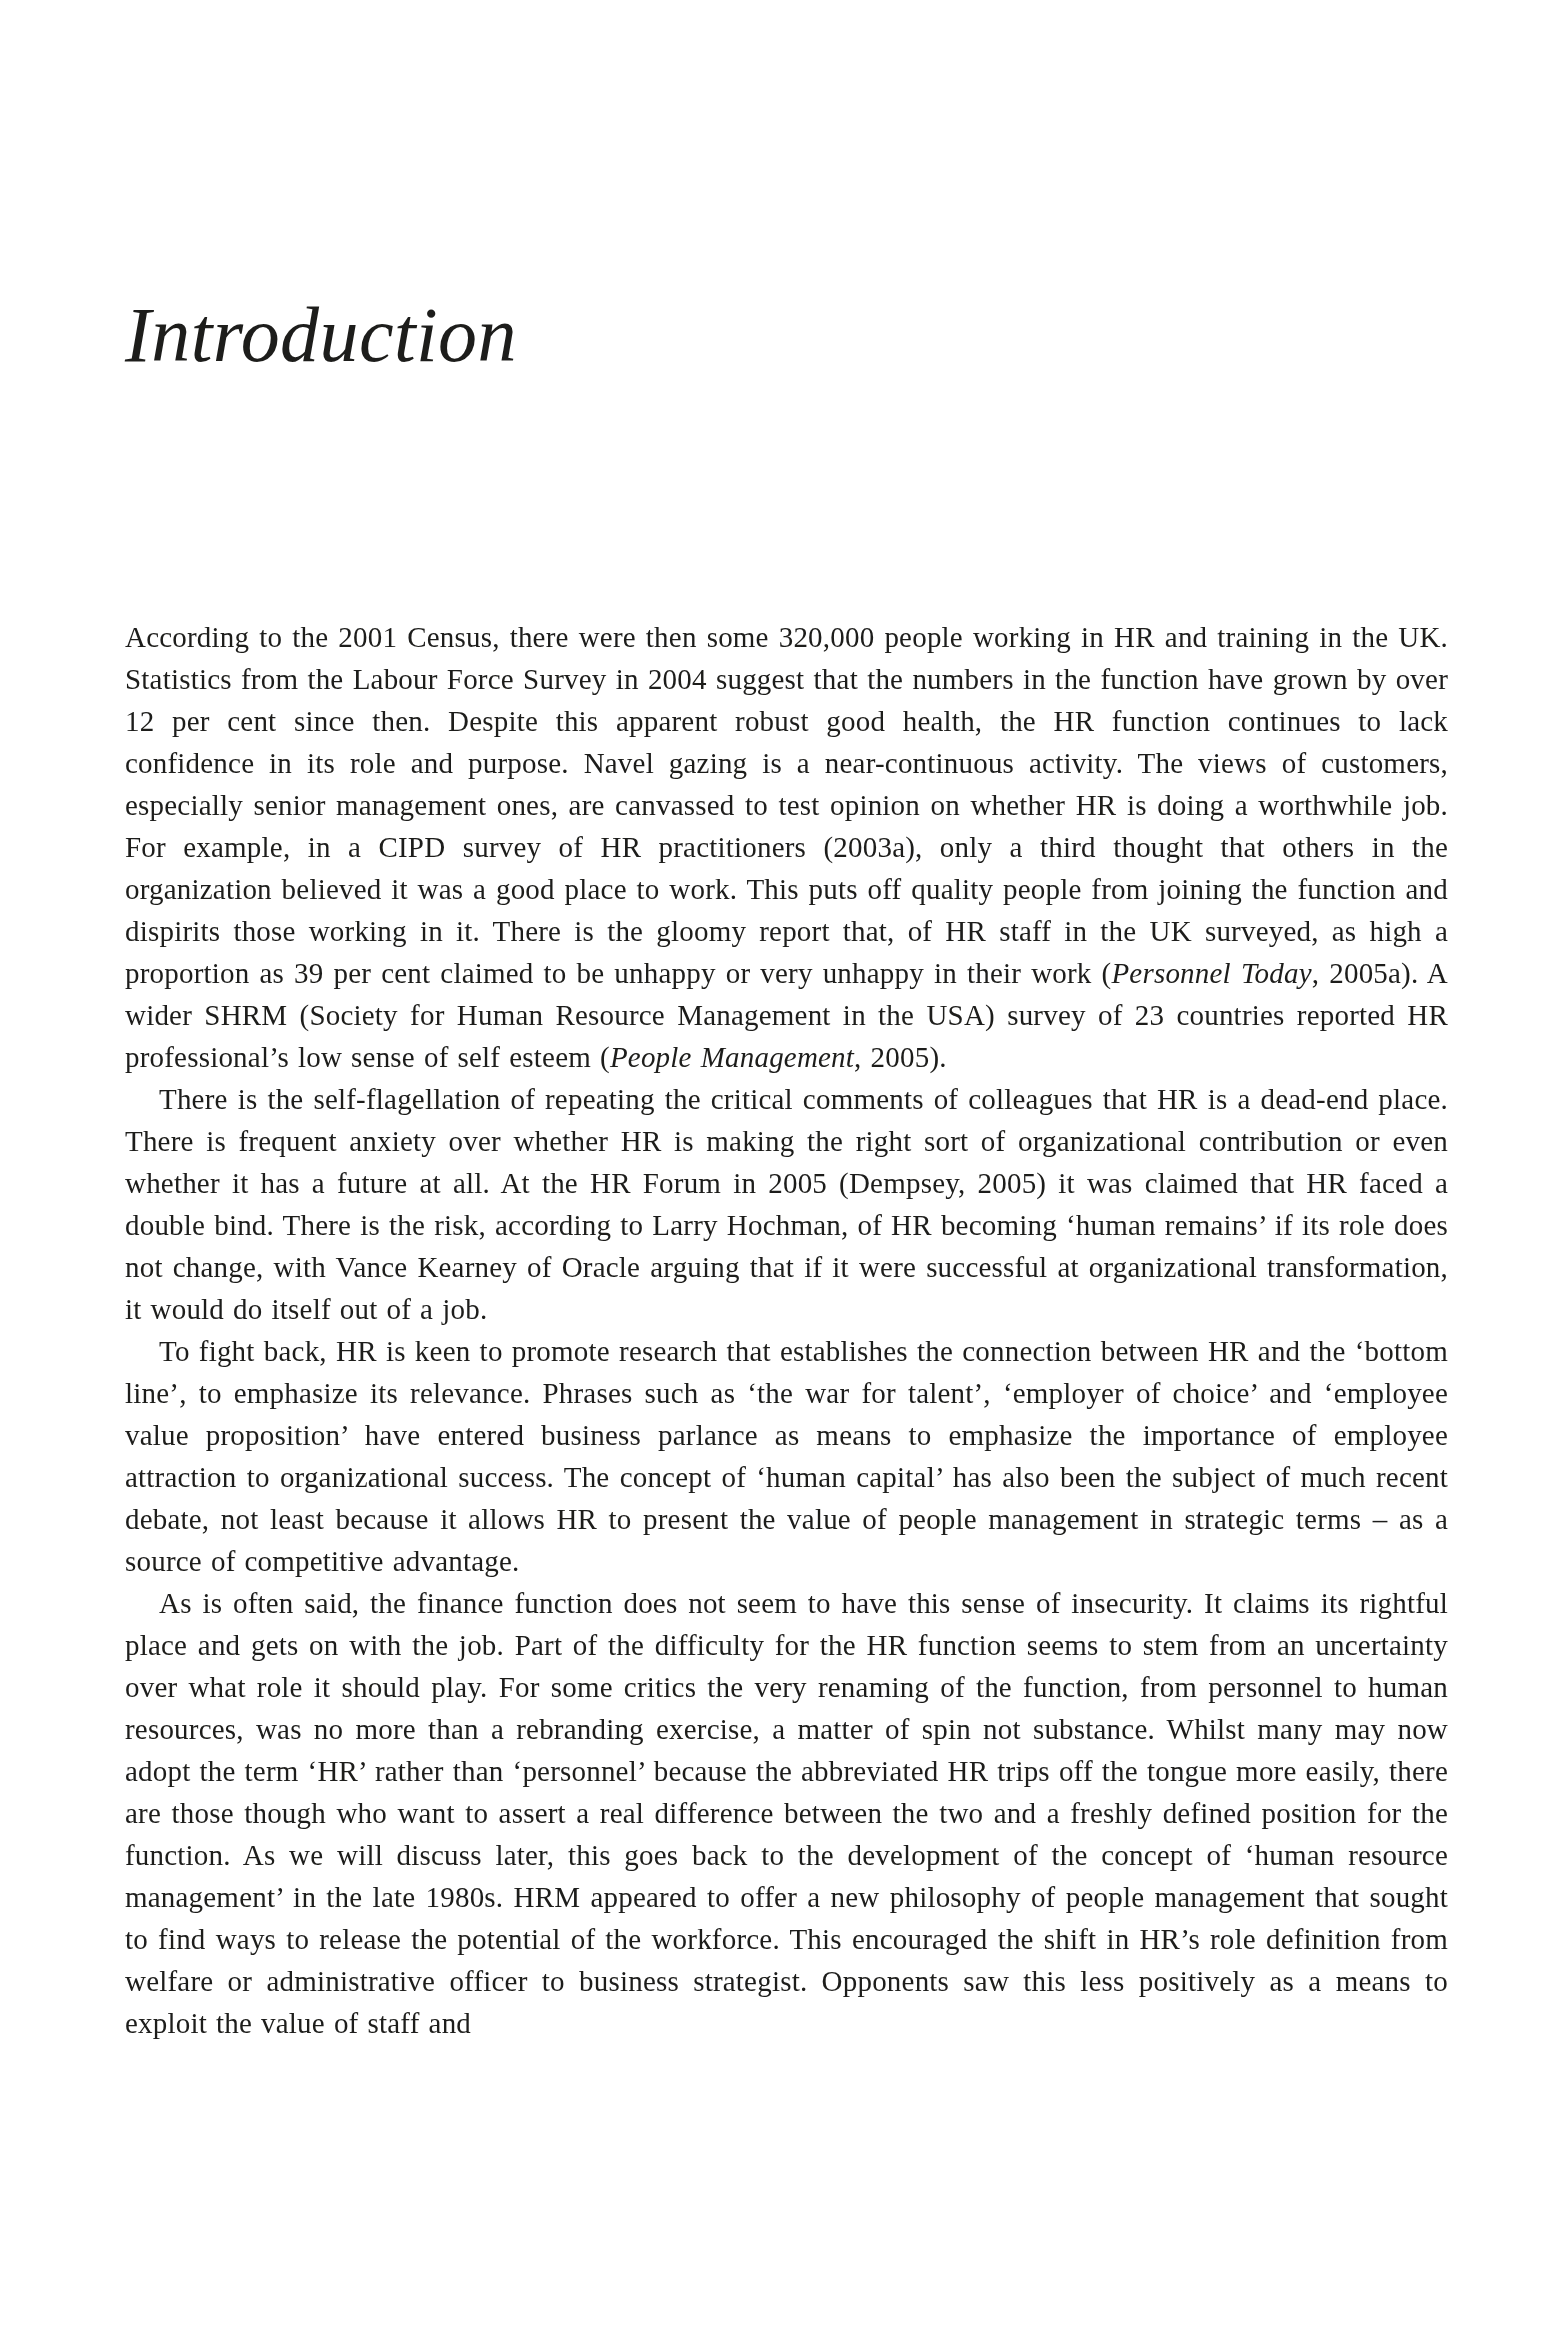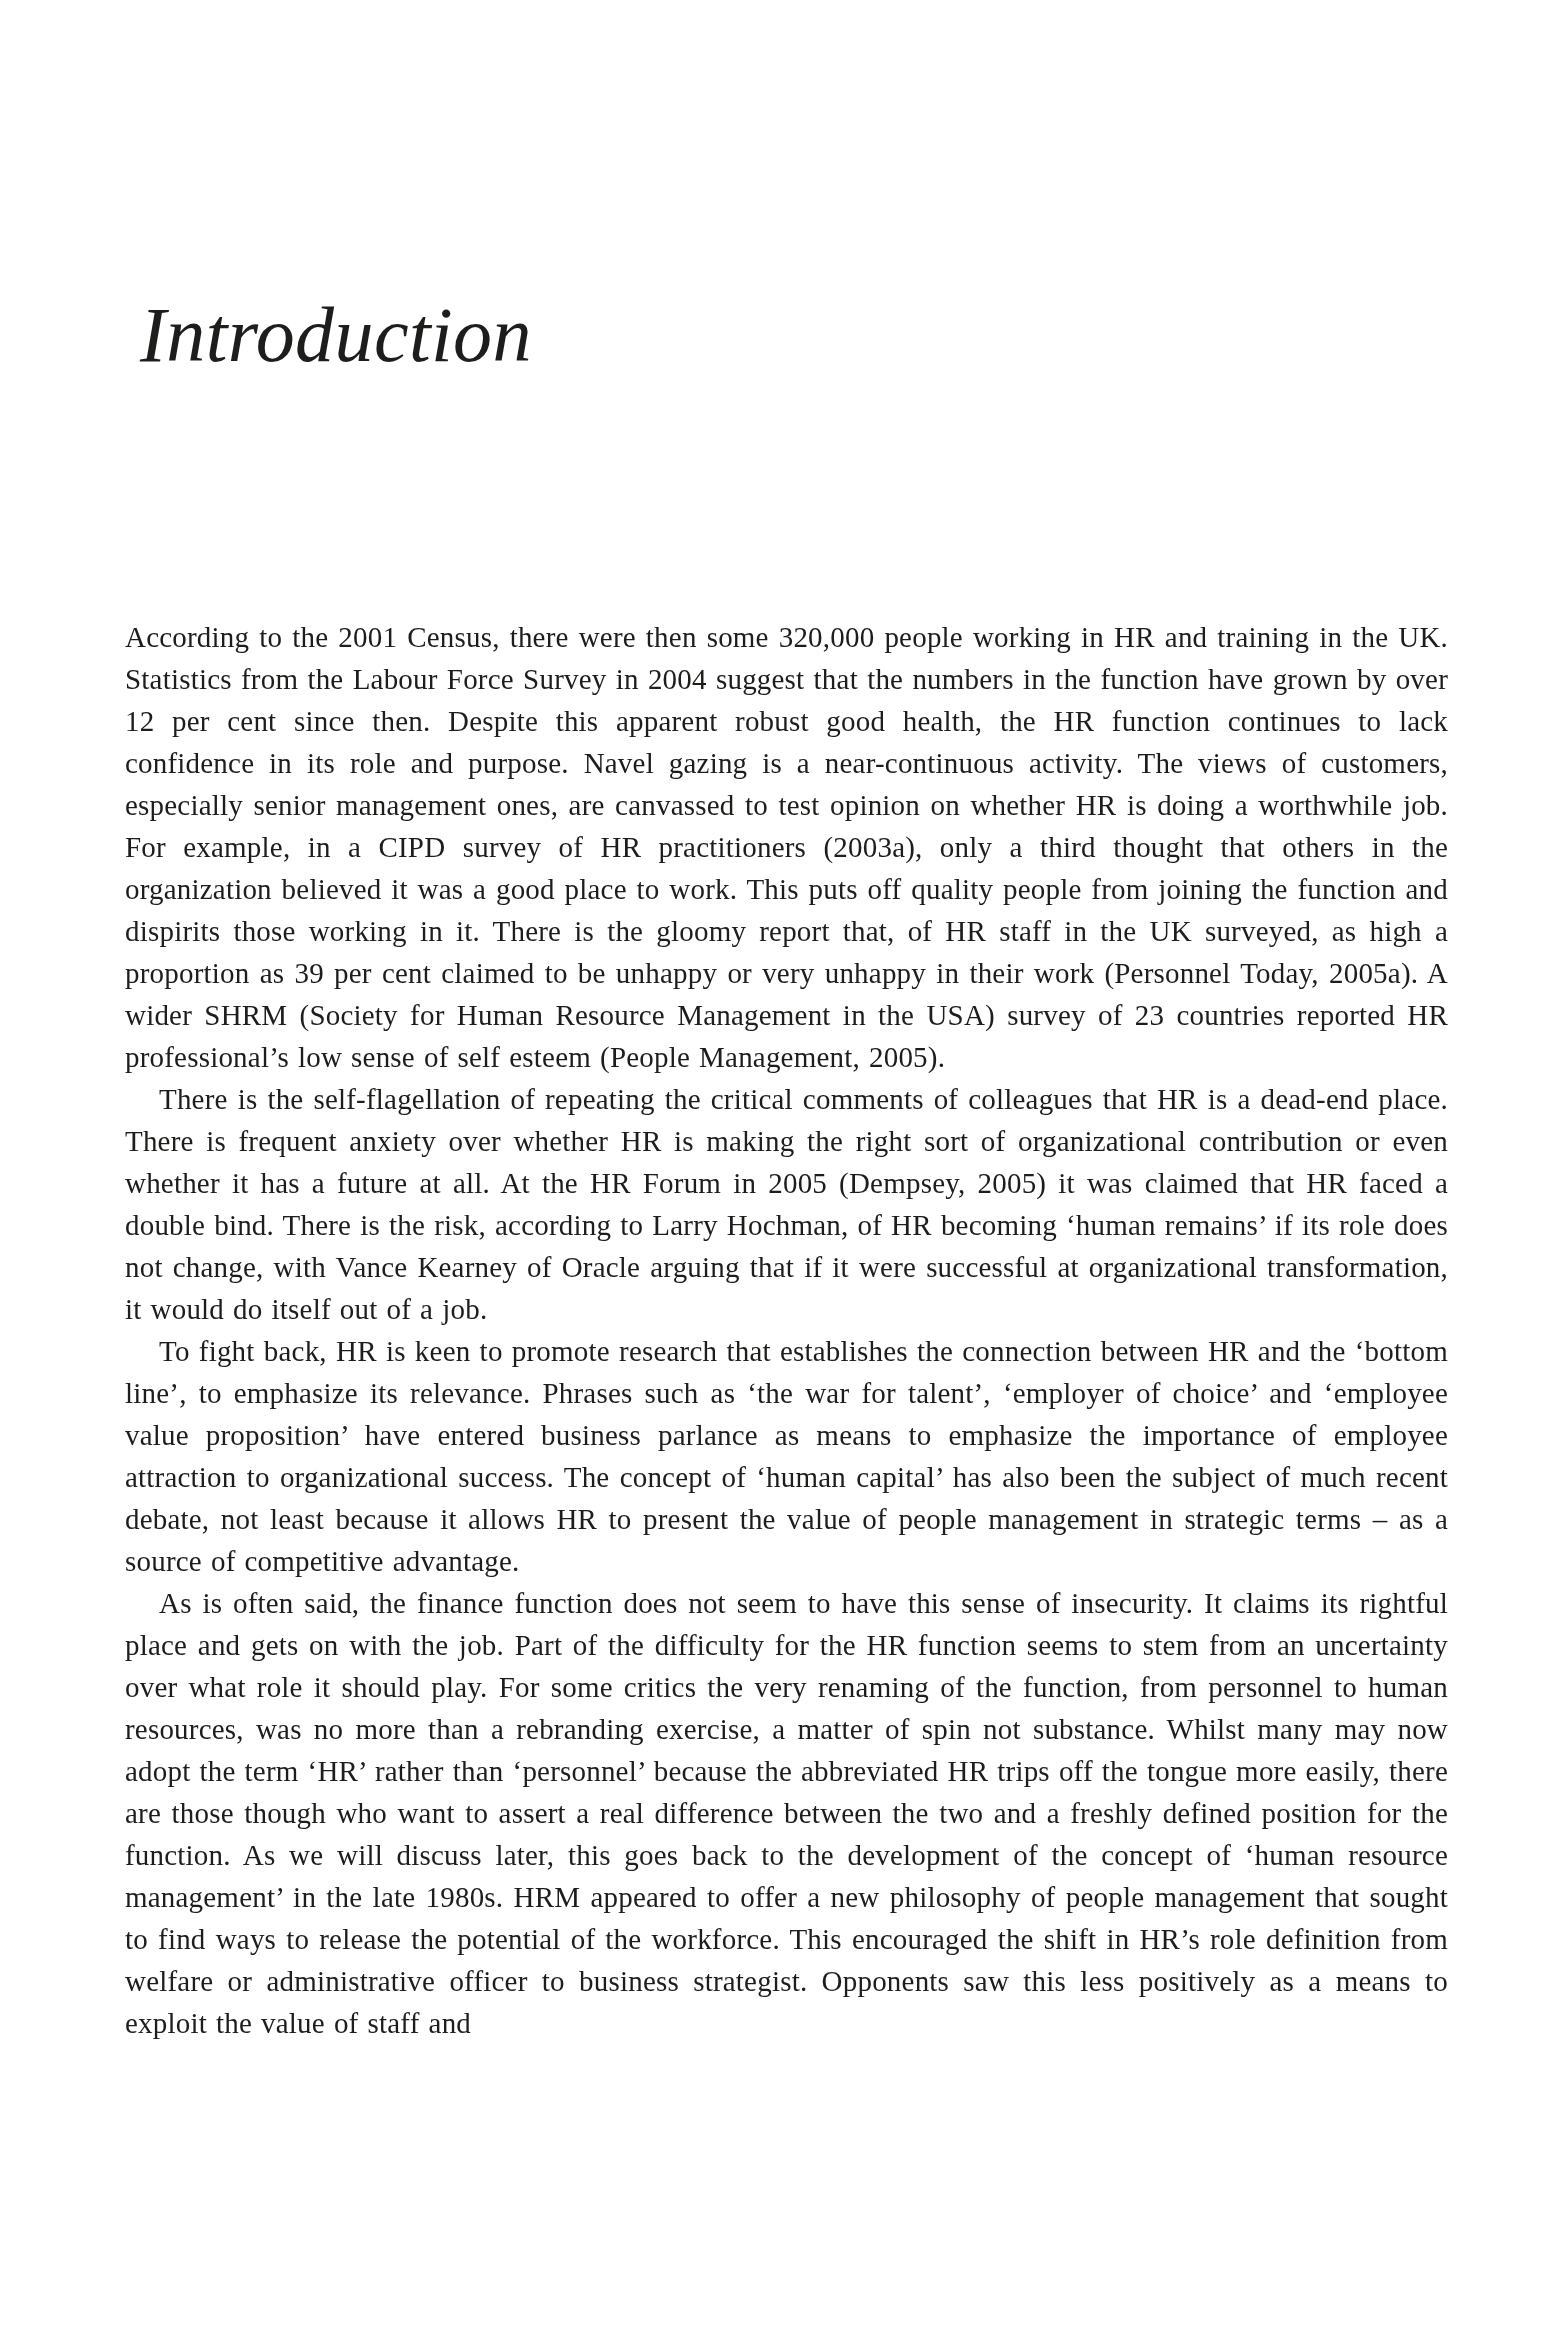--- a/index.html
+++ b/index.html
@@ -21,21 +21,21 @@
     width: 1565px;
     height: 2330px;
     background: var(--paper, #ffffff);
     color: var(--ink, #1d1d1b);
     overflow: hidden;
   }
 
   .chapter-title {
     position: absolute;
     top: 296px;
-    left: 140px;
+    left: 125px;
     font-family: "Liberation Serif", "DejaVu Serif", serif;
     font-style: italic;
     font-weight: 400;
     font-size: 78px;
     line-height: 1;
     letter-spacing: 0.4px;
     color: var(--ink, #1d1d1b);
   }
 
   .body-text {
@@ -53,20 +53,21 @@
 
   .body-text p.para {
     text-align: justify;
   }
 
   .body-text p.para.indent {
     text-indent: 34px;
   }
 
   .body-text .em {
+    font-style: italic;
   }
 </style>
 </head>
 <body>
 
 <div class="page">
   <h1 class="chapter-title">Introduction</h1>
 
   <div class="body-text">
       <p class="para"><span>According to the 2001 Census, there were then some 320,000 people working in HR and training in the UK. Statistics from the Labour Force Survey in 2004 suggest that the numbers in the function have grown by over 12 per cent since then. Despite this apparent robust good health, the HR function continues to lack confidence in its role and purpose. Navel gazing is a near-continuous activity. The views of customers, especially senior management ones, are canvassed to test opinion on whether HR is doing a worthwhile job. For example, in a CIPD survey of HR practitioners (2003a), only a third thought that others in the organization believed it was a good place to work. This puts off quality people from joining the function and dispirits those working in it. There is the gloomy report that, of HR staff in the UK surveyed, as high a proportion as 39 per cent claimed to be unhappy or very unhappy in their work (</span><span class="em">Personnel Today</span><span>, 2005a). A wider SHRM (Society for Human Resource Management in the USA) survey of 23 countries reported HR professional’s low sense of self esteem (</span><span class="em">People Management</span><span>, 2005).</span></p>

